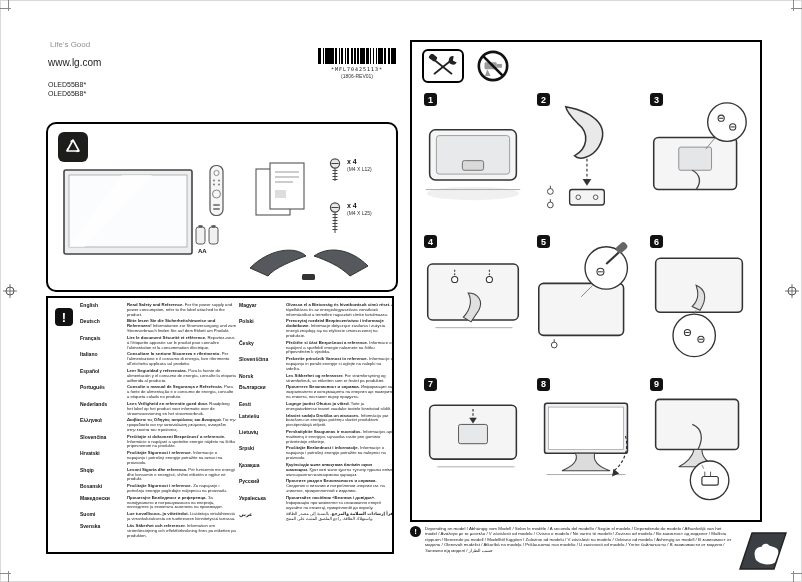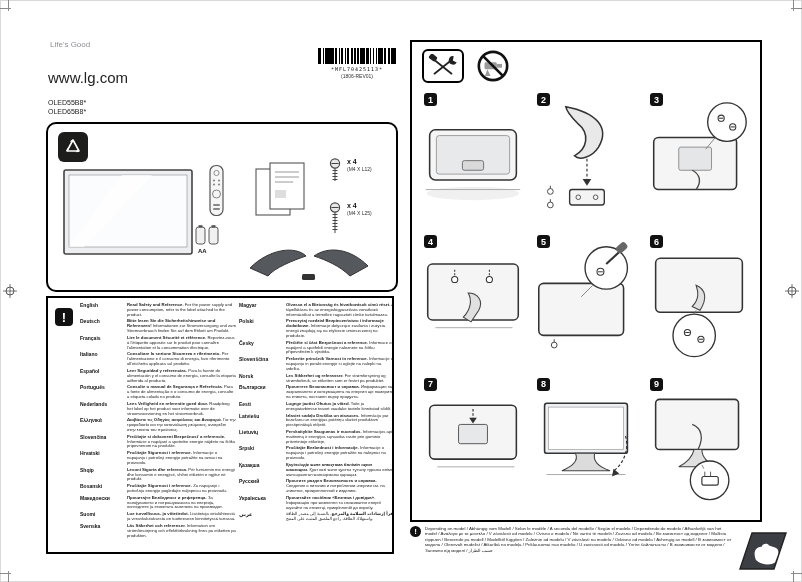--- a/index.html
+++ b/index.html
@@ -9,21 +9,21 @@
 
   
   .crop{position:absolute;background:#8a8a8a;}
   .regmark{position:absolute;}
 
   
   .brand{position:absolute;left:48px;top:38px;}
   .logo-row{display:flex;align-items:center;gap:8px;}
   .lg-word{font-size:24px;font-weight:bold;color:#8d9095;letter-spacing:1px;}
   .tagline{font-size:8px;color:#8d9095;margin-top:2px;margin-left:2px;}
-  .website{font-size:15px;color:#222;margin-top:20px;}
+  .website{font-size:10px;color:#222;margin-top:8px;}
   .models{margin-top:12px;font-size:7px;line-height:1.35;color:#222;}
 
   
   .barcode-block{position:absolute;left:318px;top:48px;width:78px;text-align:center;}
   .bars{height:16px;background:
      repeating-linear-gradient(90deg,#000 0 1.4px,transparent 1.4px 3.1px),
      repeating-linear-gradient(90deg,#000 0 1px,transparent 1px 5.3px),
      repeating-linear-gradient(90deg,transparent 0 8px,#000 8px 9.5px,transparent 9.5px 13px);
      border-left:2px solid #000;border-right:2px solid #000;}
   .code{font-family:"DejaVu Sans Mono",monospace;font-size:5px;letter-spacing:1px;margin-top:1.5px;}

